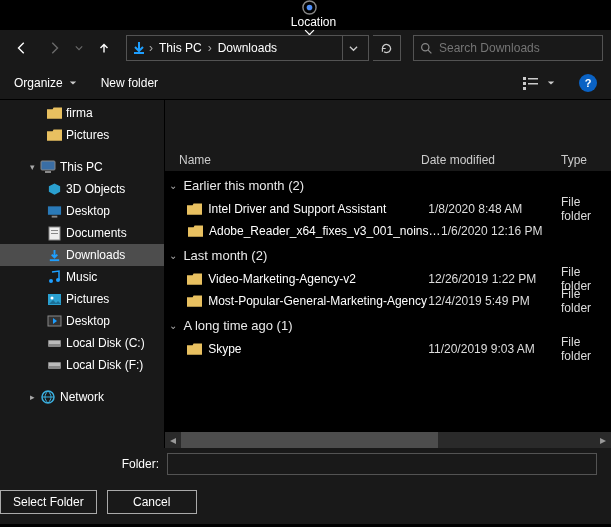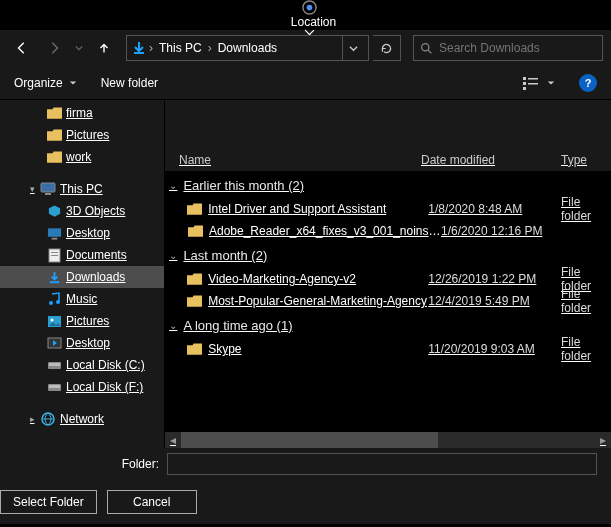--- a/index.html
+++ b/index.html
@@ -96,21 +96,20 @@
   .helpbtn {
     width:18px;height:18px;border-radius:50%;
     background:#0a62c4;color:#fff;display:flex;
     align-items:center;justify-content:center;font-size:11px;font-weight:bold;
     cursor:pointer;
   }
   .mainarea {
     display:flex;
     height: 348px;
     background:#191919;
-    text-decoration:underline;
   }
   .sidebar {
     width: 164px;
     overflow-y:auto;
     background:#191919;
     padding-top:2px;
   }
   .tree-item {
     display:flex; align-items:center;
     height: 22px;
@@ -303,28 +302,20 @@
       <span>firma</span>
     </div>
     <div class="tree-item indent2">
       <span class="ticon">
           <svg width="15" height="12" viewBox="0 0 16 12">
             <path d="M0 2 L6 2 L7 0 L16 0 L16 12 L0 12 Z" fill="#e8c060"></path>
           </svg>
         </span>
       <span>Pictures</span>
     </div>
-    <div class="tree-item indent2">
-      <span class="ticon">
-          <svg width="15" height="12" viewBox="0 0 16 12">
-            <path d="M0 2 L6 2 L7 0 L16 0 L16 12 L0 12 Z" fill="#e8c060"></path>
-          </svg>
-        </span>
-      <span>work</span>
-    </div>
 
     <div style="height:10px"></div>
 
     <div class="tree-item indent1">
       <span class="caret">▾</span>
       <span class="ticon">
           <svg width="16" height="14" viewBox="0 0 16 14">
             <rect x="1" y="1" width="14" height="9" rx="1" fill="#3a6ea5" stroke="#888"></rect>
             <rect x="5" y="11" width="6" height="2" fill="#888"></rect>
           </svg>

